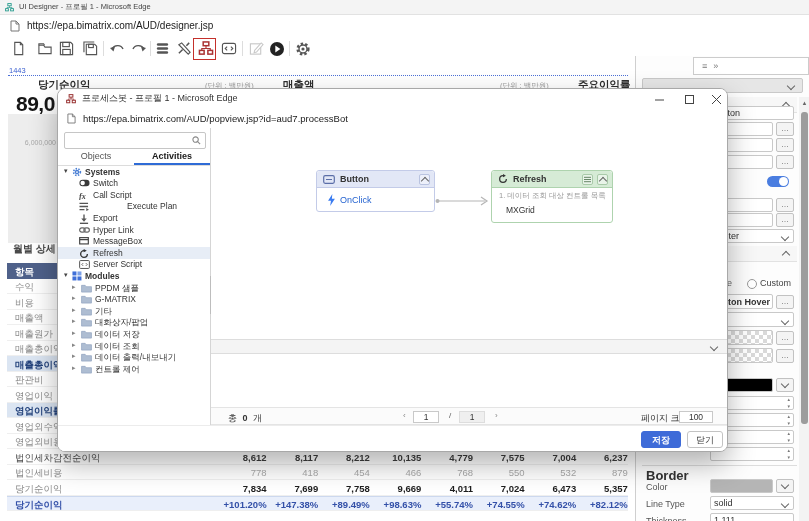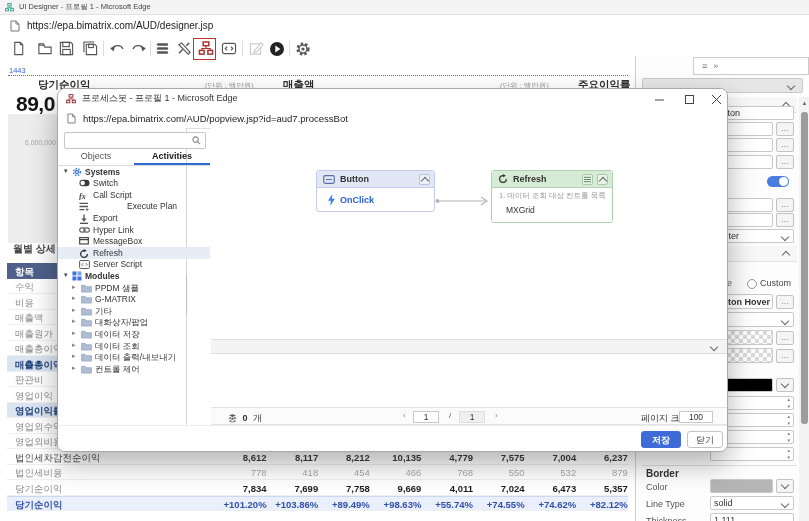--- a/index.html
+++ b/index.html
@@ -41,21 +41,21 @@
   .checker{background-image:linear-gradient(45deg,#d9d9d9 25%,transparent 25%,transparent 75%,#d9d9d9 75%),linear-gradient(45deg,#d9d9d9 25%,#fff 25%,#fff 75%,#d9d9d9 75%);background-size:8px 8px;background-position:0 0,4px 4px;}
   .rp-scroll{position:absolute;left:163px;top:41px;width:11px;height:424px;background:#f3f3f3;}
   .rp-thumb{position:absolute;left:2px;width:7px;background:#9c9c9c;border-radius:3px;}
   
   .popup{position:absolute;left:57px;top:88px;width:671px;height:364px;background:#fff;border:1px solid #a8a8a8;border-radius:8px;box-shadow:0 12px 28px rgba(0,0,0,.30);z-index:10;box-sizing:border-box;overflow:hidden;}
   .pp-title{position:absolute;left:0;top:0;width:100%;height:19px;background:#fff;display:flex;align-items:center;}
   .pp-title .ptext{margin-left:6px;font-size:9px;color:#333;}
   .pp-url{position:absolute;left:0;top:19px;width:100%;height:20px;border-bottom:1px solid #e0e0e0;display:flex;align-items:center;}
   .pp-url .utext{margin-left:7px;font-size:9.5px;color:#1b1b1b;}
   .winctl{position:absolute;top:4px;width:12px;height:12px;display:flex;align-items:center;justify-content:center;}
-  .lpanel{position:absolute;left:0;top:39px;width:129px;height:325px;background:#fff;border-right:1px solid #d5d5d5;box-sizing:border-box;}
+  .lpanel{position:absolute;left:0;top:39px;width:153px;height:325px;background:#fff;border-right:1px solid #d5d5d5;box-sizing:border-box;}
   .searchbox{position:absolute;left:6px;top:4px;width:140px;height:15px;border:1px solid #c6c6c6;border-radius:2px;background:#fff;}
   .tabs{position:absolute;left:0;top:21px;width:152px;height:16px;border-bottom:1px solid #dcdcdc;}
   .tab{position:absolute;top:0;width:76px;height:16px;font-size:9px;text-align:center;line-height:15px;color:#555;}
   .tab.active{color:#1b1b1b;font-weight:bold;border-bottom:2px solid #2e6bd6;box-sizing:border-box;}
   .tree{position:absolute;left:0;top:38px;width:152px;}
   .titem{position:absolute;left:0;width:152px;height:11.6px;font-size:8.5px;color:#333;white-space:nowrap;}
   .titem .tl{position:absolute;top:0.5px;}
   .node{position:absolute;border-radius:3px;box-sizing:border-box;background:#fff;}
   .node .nhead{position:absolute;left:0;top:0;width:100%;height:17px;display:flex;align-items:center;box-sizing:border-box;border-radius:3px 3px 0 0;}
   .node .ntitle{font-size:9px;font-weight:bold;color:#333;margin-left:5px;}
@@ -266,21 +266,21 @@
           <span class="val" style="left:314.8px;color:#1e1e1e;font-weight:bold;">7,758</span>
           <span class="val" style="left:366.4px;color:#1e1e1e;font-weight:bold;">9,669</span>
           <span class="val" style="left:418.0px;color:#1e1e1e;font-weight:bold;">4,011</span>
           <span class="val" style="left:469.6px;color:#1e1e1e;font-weight:bold;">7,024</span>
           <span class="val" style="left:521.2px;color:#1e1e1e;font-weight:bold;">6,473</span>
           <span class="val" style="left:572.8px;color:#1e1e1e;font-weight:bold;">5,357</span>
         </div>
         <div class="trow" style="top:434.5px;background:#e9effb;border-top:1px solid #ccd8ee;">
             <span class="lbl" style="color:#3350a8;font-weight:bold;">당기순이익</span>
           <span class="val" style="left:211.6px;color:#3350a8;font-weight:bold;">+101.20%</span>
-          <span class="val" style="left:263.2px;color:#3350a8;font-weight:bold;">+103.86%</span>
+          <span class="val" style="left:263.2px;color:#3350a8;font-weight:bold;">+147.38%</span>
           <span class="val" style="left:314.8px;color:#3350a8;font-weight:bold;">+89.49%</span>
           <span class="val" style="left:366.4px;color:#3350a8;font-weight:bold;">+98.63%</span>
           <span class="val" style="left:418.0px;color:#3350a8;font-weight:bold;">+55.74%</span>
           <span class="val" style="left:469.6px;color:#3350a8;font-weight:bold;">+74.55%</span>
           <span class="val" style="left:521.2px;color:#3350a8;font-weight:bold;">+74.62%</span>
           <span class="val" style="left:572.8px;color:#3350a8;font-weight:bold;">+82.12%</span>
         </div>
       </div>
   </div>
 
@@ -339,21 +339,21 @@
         <div class="rp-field" style="left:74px;top:357px;width:84px;height:14px;">
       <span style="position:absolute;right:3px;top:-1px;font-size:5px;color:#777;line-height:7px;">▴<br>▾</span>
         </div>
         <div class="rp-field" style="left:74px;top:374px;width:84px;height:14px;">
       <span style="position:absolute;right:3px;top:-1px;font-size:5px;color:#777;line-height:7px;">▴<br>▾</span>
         </div>
         <div class="rp-field" style="left:74px;top:391px;width:84px;height:14px;">
       <span style="position:absolute;right:3px;top:-1px;font-size:5px;color:#777;line-height:7px;">▴<br>▾</span>
         </div>
         <div style="position:absolute;left:6px;top:409px;width:155px;border-top:1px solid #ddd;"></div>
-        <span class="rp-label" style="left:10px;top:412px;font-weight:bold;color:#333;font-size:10px;text-align:center;">Border</span>
+        <span class="rp-label" style="left:10px;top:412px;font-weight:bold;color:#333;font-size:13px;text-align:center;">Border</span>
         <span class="rp-label" style="left:10px;top:426px;">Color</span>
         <div class="rp-field" style="left:74px;top:423px;width:63px;height:14px;background:#b5b5b5;"></div>
         <span class="rp-btn" style="left:140px;top:423px;"><span class="chev down" style="margin-top:-2px;"></span></span>
         <span class="rp-label" style="left:10px;top:443px;">Line Type</span>
         <div class="rp-field" style="left:74px;top:440px;width:84px;height:14px;padding:1px 0 0 3px;">solid
         <span class="chev down" style="position:absolute;right:5px;top:4px;"></span></div>
         <span class="rp-label" style="left:10px;top:460px;">Thickness</span>
         <div class="rp-field" style="left:74px;top:457px;width:84px;height:14px;padding:1px 0 0 3px;">1.111</div>
       </div>
   </div>
@@ -554,21 +554,21 @@
             </svg>
           <span class="ntitle">Button</span>
           <span class="nbtn" style="right:4px;top:3px;border:1px solid #b9c3e0;background:#edf0fa;">
               <span class="chev up" style="margin-top:3px;"></span>
             </span>
         </div>
         <div style="position:absolute;left:0;top:17px;width:100%;height:24px;display:flex;align-items:center;">
           <svg style="margin-left:10px;" width="9" height="12" viewBox="0 0 10 14">
               <polygon points="6,0 1,8 4.4,8 3.4,14 9,5.5 5.4,5.5" fill="#3b7cf0"></polygon>
             </svg>
-          <span style="margin-left:4px;font-size:9px;font-weight:bold;color:#2563d0;">OnClick</span>
+          <span style="margin-left:4px;font-size:9px;font-weight:normal;color:#2563d0;">OnClick</span>
         </div>
       </div>
 
       <svg class="abs" style="left:224px;top:66px;" width="57" height="14" viewBox="0 0 57 14">
         <circle cx="2.5" cy="7" r="2" fill="#b5b5b5"></circle>
         <line x1="4" y1="7" x2="50" y2="7" stroke="#b5b5b5" stroke-width="1"></line>
         <path d="M46 3L52 7L46 11" fill="none" stroke="#b5b5b5" stroke-width="1.2"></path>
       </svg>
 
       <div class="node" style="left:280px;top:42px;width:122px;height:53px;border:1px solid #aed3ae;">

